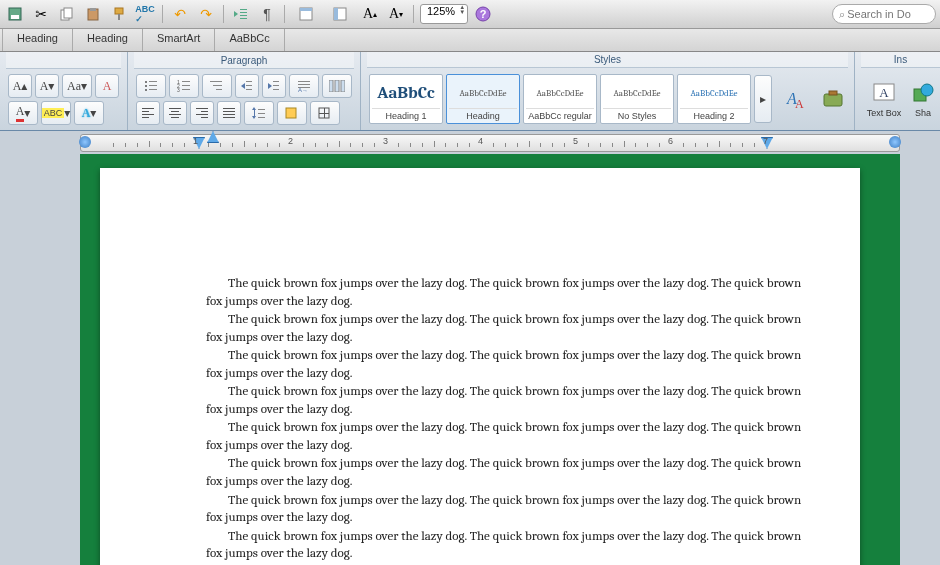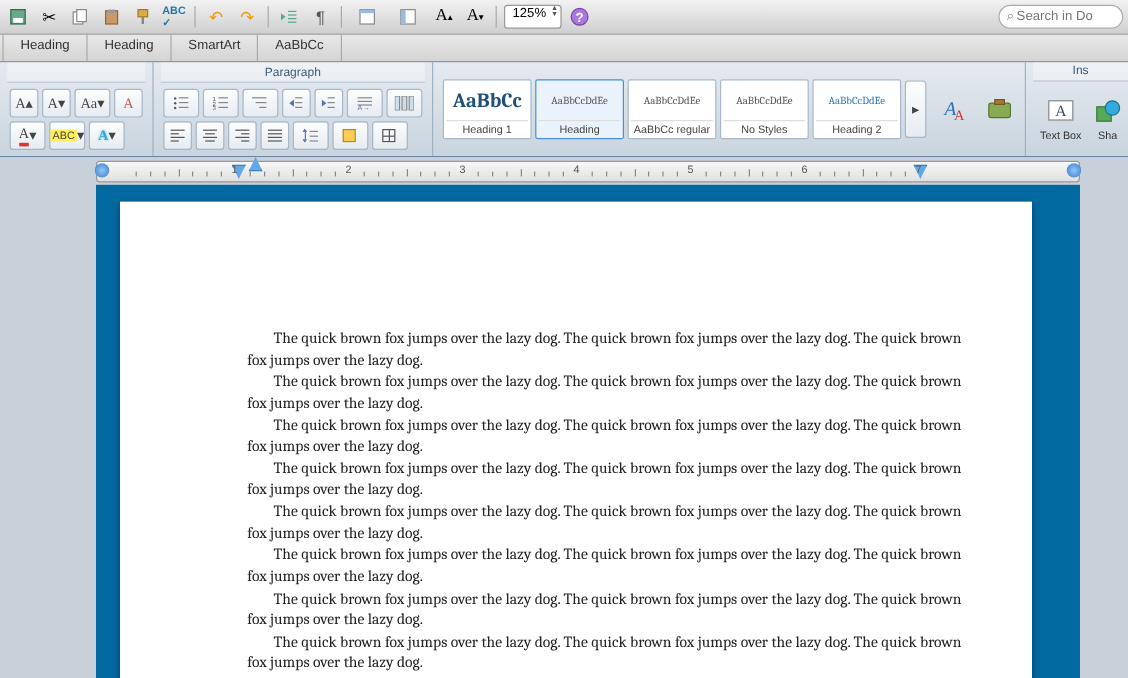--- a/index.html
+++ b/index.html
@@ -30,21 +30,21 @@
 .style-prev.blue{color:#2e74b5}
 .style-name{font-size:9px;color:#444;padding-top:2px;border-top:1px solid #ddd;width:100%}
 .big-btn{display:flex;flex-direction:column;align-items:center;justify-content:center;width:42px;height:56px;font-size:9px;color:#333;gap:2px}
 .big-ic{width:26px;height:26px;display:flex;align-items:center;justify-content:center;font-size:18px}
 .ruler-area{height:24px;background:#c8d0d9;position:relative;display:flex;align-items:center}
 .ruler{position:absolute;left:80px;right:40px;height:16px;background:linear-gradient(#f8f8f8,#e0e0e0);border:1px solid #999;border-radius:3px}
 .ruler-num{position:absolute;top:1px;font-size:9px;color:#555}
 .ruler-tick{position:absolute;top:8px;width:1px;height:4px;background:#888}
 .ruler-mark{position:absolute;width:10px;height:10px;background:#5fa9e8;border:1px solid #2a6aa8;top:2px}
 .ruler-end{position:absolute;width:12px;height:12px;background:radial-gradient(#8fc7ff,#3a7ac0);border-radius:50%;top:1px}
-.doc-win{position:absolute;left:80px;top:154px;right:40px;bottom:0;background:#0369a1;overflow:hidden}
+.doc-win{position:absolute;left:80px;top:154px;right:40px;bottom:0;background:#15803d;overflow:hidden}
 .page{position:absolute;left:20px;top:14px;width:760px;height:800px;background:#fff;box-shadow:0 2px 6px rgba(0,0,0,0.4)}
 .page-content{padding:106px 40px 0 106px;font-family:Cambria,Georgia,serif;font-size:13px;color:#222;line-height:1.35}
 .para{text-indent:22px;margin:0 0 1px 0}
 svg{display:block}
 </style>
 </head>
 <body>
 
 <div class="main-toolbar">
   <div class="tb-btn">
@@ -263,20 +263,21 @@
                 <rect x="1" y="6" width="10" height="1" fill="#555"></rect>
                 <rect x="6" y="1" width="1" height="10" fill="#555"></rect>
               </svg>
             </div>
         </div>
       </div>
     </div>
   </div>
 
   <div class="rgroup" style="flex:1">
+    <div class="rgroup-hdr">Styles</div>
     <div class="rgroup-body" id="styles-body">
         <div class="style-box">
           <div class="style-prev big">AaBbCc</div>
           <div class="style-name">Heading 1</div>
         </div>
         <div class="style-box sel">
           <div class="style-prev sm">AaBbCcDdEe</div>
           <div class="style-name">Heading</div>
         </div>
         <div class="style-box">

